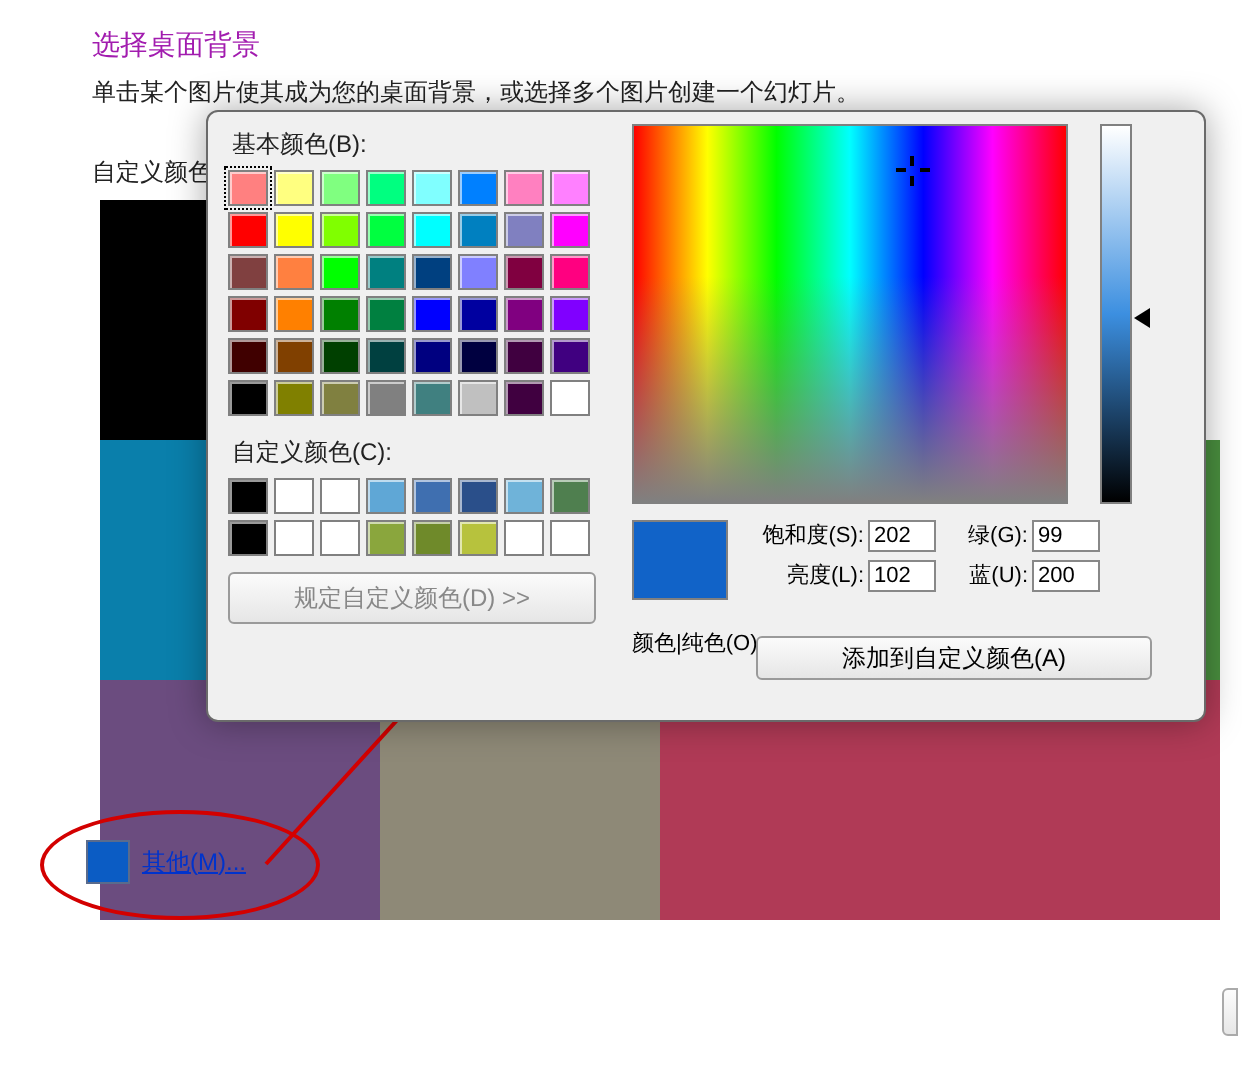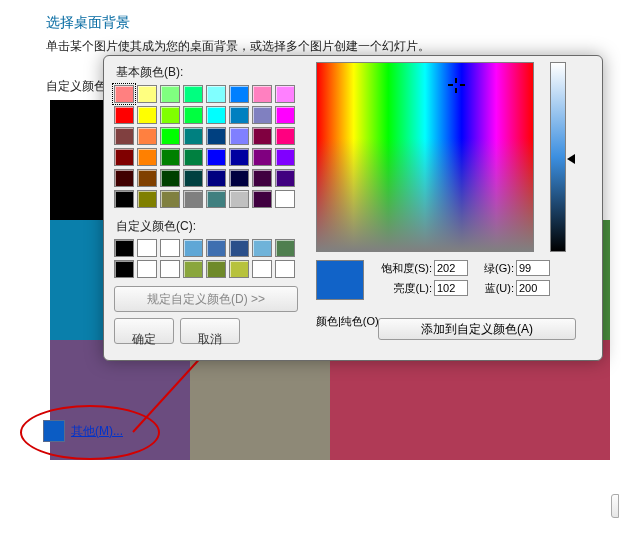--- a/index.html
+++ b/index.html
@@ -6,21 +6,21 @@
   body {
     font-family: "Microsoft YaHei", "Segoe UI", tahoma, sans-serif;
     font-size: 12px;
     background: #fff;
     width: 621px;
     height: 537px;
     overflow: hidden;
     position: relative;
   }
   .page-title {
-    color: #0369a1;
+    color: #a21caf;
     font-size: 14px;
     padding: 14px 0 0 46px;
   }
   .page-subtitle {
     color: #222;
     font-size: 12px;
     padding: 6px 0 0 46px;
   }
   .loc-label {
     position: absolute;
@@ -358,24 +358,20 @@
         <div class="sw" style="background: rgb(138, 166, 61);"></div>
         <div class="sw" style="background: rgb(111, 138, 42);"></div>
         <div class="sw" style="background: rgb(183, 194, 61);"></div>
         <div class="sw" style="background: rgb(255, 255, 255);"></div>
         <div class="sw" style="background: rgb(255, 255, 255);"></div>
       </div>
 
     <div style="margin-top:8px">
       <button class="wide-btn disabled">规定自定义颜色(D) &gt;&gt;</button>
     </div>
-    <div class="btn-row">
-      <button class="small-btn">确定</button>
-      <button class="small-btn">取消</button>
-    </div>
 
     <div class="right">
       <div class="gradient-box">
         <div class="crosshair"><span></span></div>
       </div>
       <div class="lum-bar"></div>
       <div class="lum-arrow" id="lum-arrow" style="top: 92px;"></div>
 
       <div class="preview" id="preview" style="background: rgb(17, 99, 200);"></div>
       <div class="preview-lbl">颜色|纯色(O)</div>

